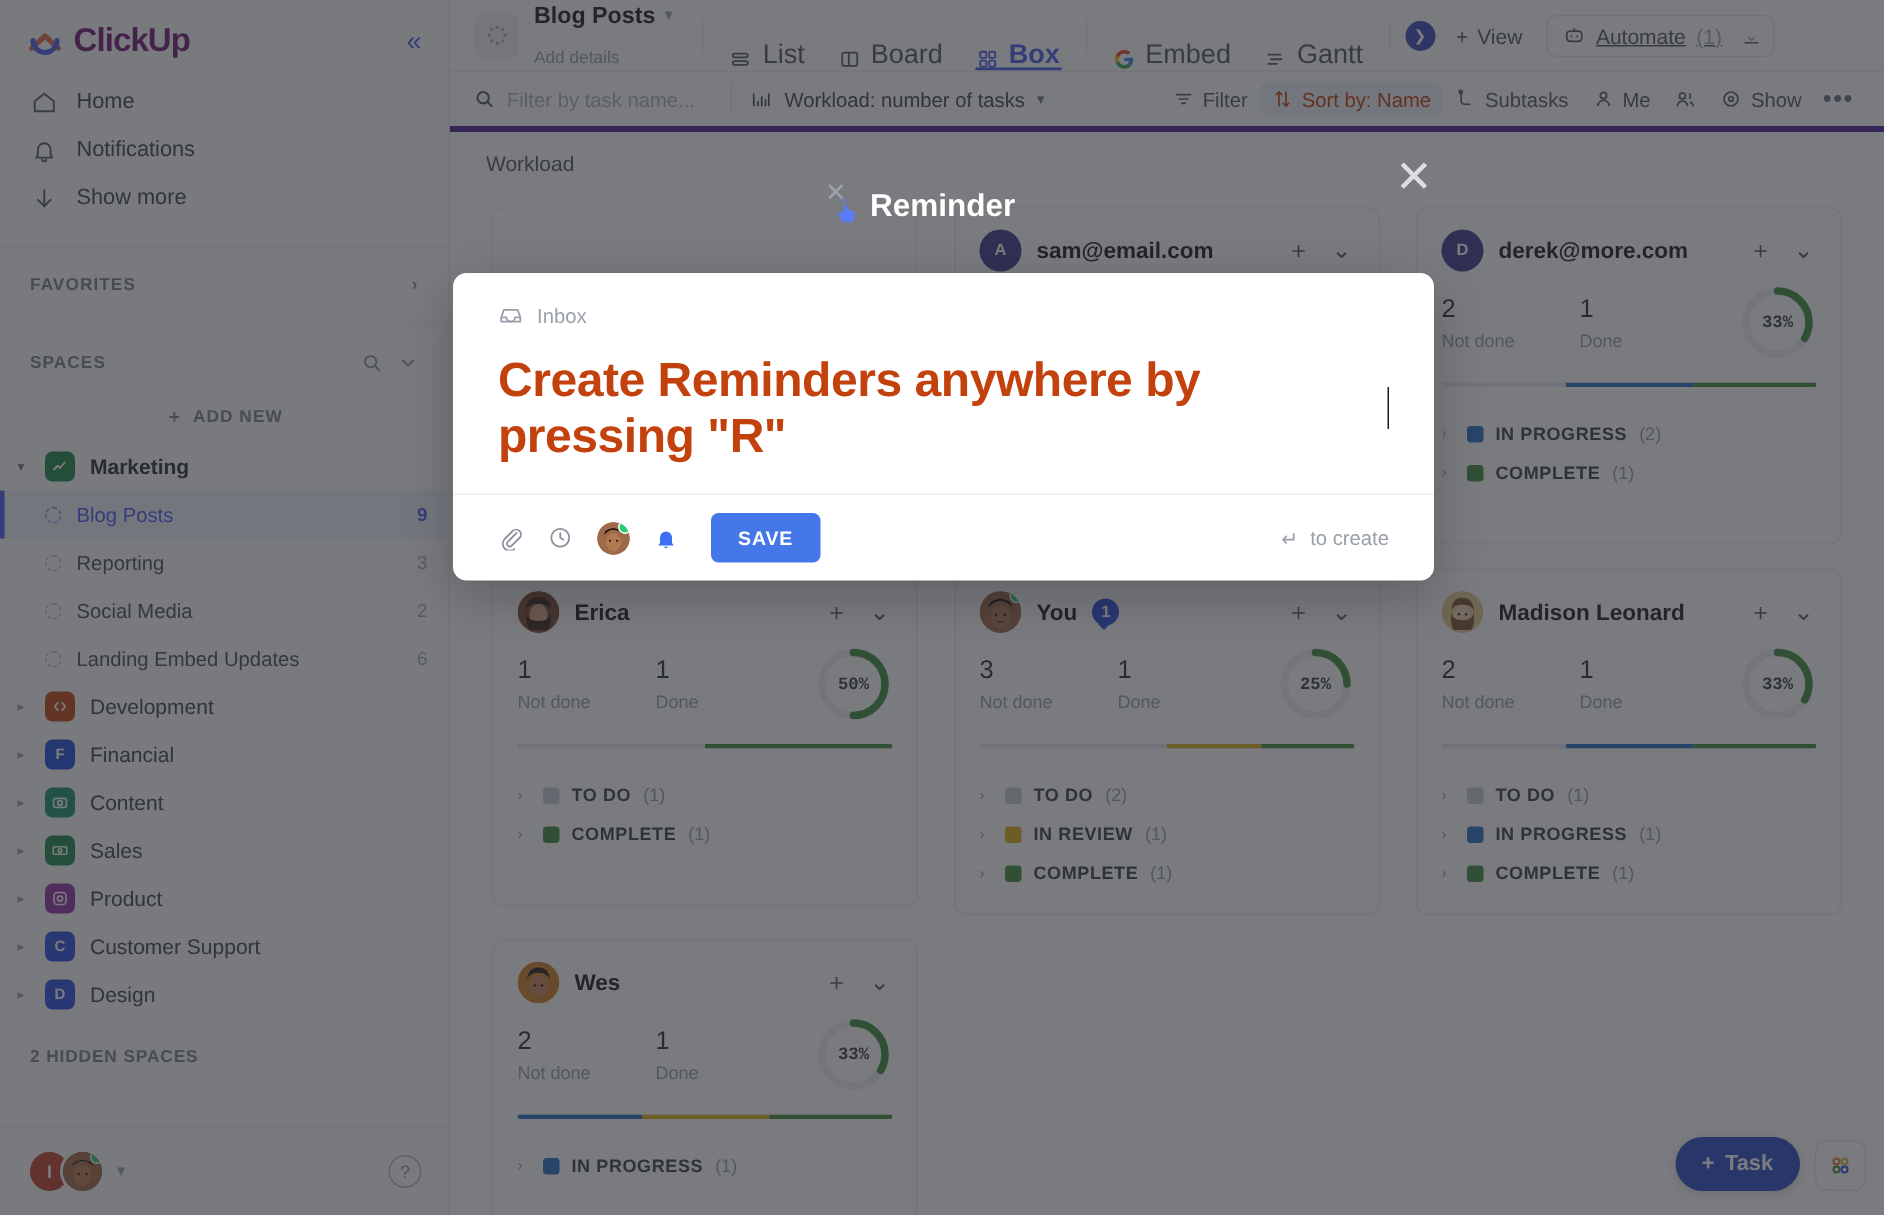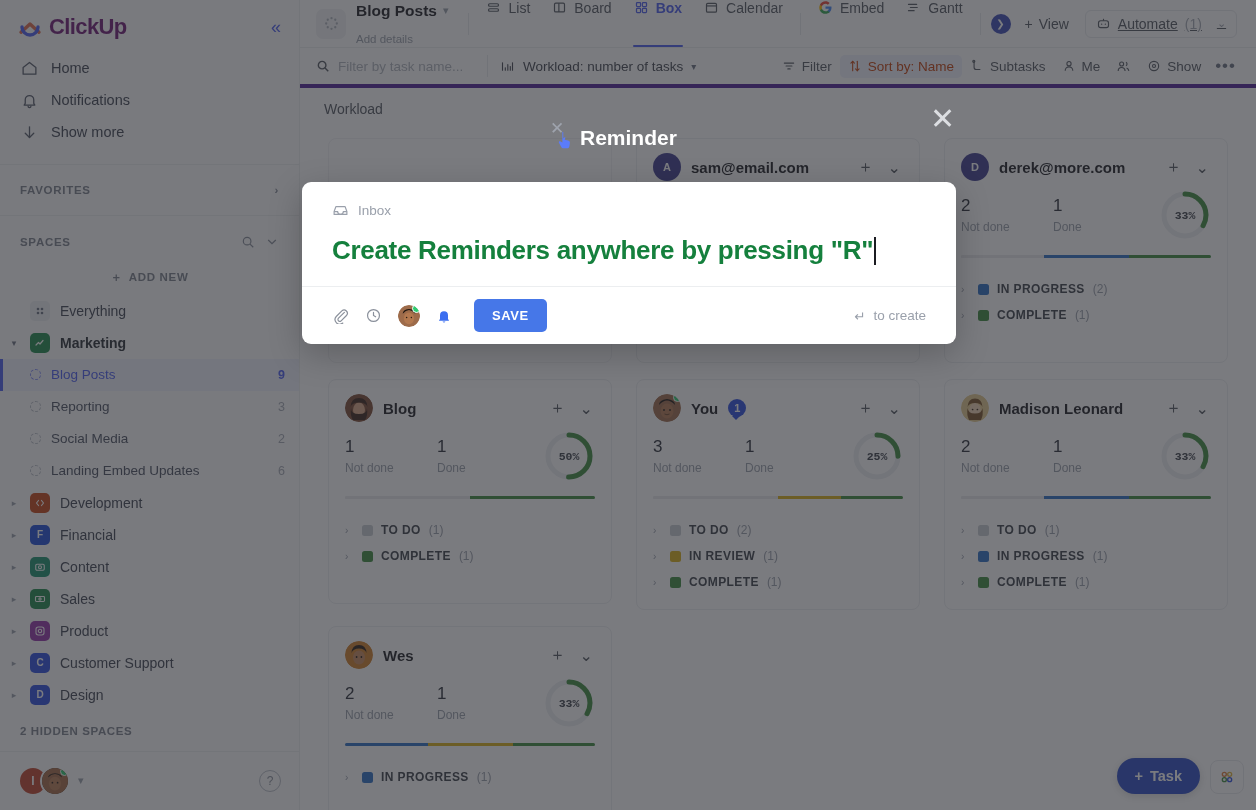--- a/index.html
+++ b/index.html
@@ -124,23 +124,23 @@
   .doc-icon {
     width: 30px; height: 30px; border-radius: 7px; background: #f1f2f4;
     display: inline-flex; align-items: center; justify-content: center; flex: 0 0 30px;
   }
   .doc-title-wrap { margin-left: 10px; margin-right: 14px; }
   .doc-title { font-size: 15.5px; font-weight: 700; color: #1b1c21; display: flex; align-items: center; gap: 6px; line-height: 1.1; }
   .doc-sub { font-size: 11.5px; color: #9aa0ab; margin-top: 14px; }
   .vdiv { width: 1px; height: 22px; background: #e7e9ec; margin: 0 6px; flex: 0 0 1px; }
 
   .view-tab {
-    display: inline-flex; align-items: flex-start; gap: 7px;
+    display: inline-flex; align-items: flex-end; gap: 7px;
     padding: 0 11px; height: 47px; cursor: pointer;
-    font-size: 14px; color: #52575f; position: relative;
+    font-size: 18px; color: #52575f; position: relative;
   }
   .view-tab.active { color: #4a5cf0; font-weight: 700; }
   .view-tab.active::after {
     content: ""; position: absolute; left: 10px; right: 10px; bottom: 0; height: 2.5px;
     background: #4a5cf0; border-radius: 2px;
   }
   .arrow-pill {
     width: 20px; height: 20px; border-radius: 50%; background: #3b4ab5;
     display: inline-flex; align-items: center; justify-content: center;
     color: #fff; font-size: 10px; flex: 0 0 20px; cursor: pointer; margin: 0 4px;
@@ -273,21 +273,21 @@
 
   .modal {
     position: absolute; left: 302px; top: 182px; width: 654px;
     background: #fff; border-radius: 9px; z-index: 45;
     box-shadow: 0 10px 34px rgba(0,0,0,0.22);
     overflow: hidden;
   }
   .modal-body { padding: 20px 30px 20px 30px; }
   .modal-src { display: flex; align-items: center; gap: 9px; color: #9aa0ab; font-size: 13.5px; }
   .modal-title {
-    margin-top: 16px; font-size: 26px; font-weight: 700; color: #15803d;
+    margin-top: 16px; font-size: 32px; font-weight: 700; color: #c2410c;
     letter-spacing: -0.3px; display: flex; align-items: center;
   }
   .caret-bar {
     display: inline-block; width: 1.5px; height: 28px; background: #1b1c21; margin-left: 1px;
   }
   .modal-foot {
     border-top: 1px solid #eceef0; padding: 12px 30px;
     display: flex; align-items: center; gap: 16px;
   }
   .mf-ico { color: #8b919c; font-size: 17px; cursor: pointer; display: inline-flex; align-items: center; }
@@ -378,32 +378,20 @@
       </span>
     </div>
 
     <div class="add-new">
       <span>＋</span>
       <span>ADD NEW</span>
     </div>
 
     <div class="space-list">
 
-      <div class="space-row">
-        <span class="caret"></span>
-        <span class="sp-ico" style="background:#eceef1;color:#6b7280;">
-          <svg width="12" height="12" viewBox="0 0 24 24" fill="currentColor">
-              <circle cx="8" cy="8" r="2.6"></circle>
-              <circle cx="16" cy="8" r="2.6"></circle>
-              <circle cx="8" cy="16" r="2.6"></circle>
-              <circle cx="16" cy="16" r="2.6"></circle>
-            </svg>
-        </span>
-        <span class="sp-name">Everything</span>
-      </div>
 
       <div class="space-row">
         <span class="caret down">▾</span>
         <span class="sp-ico" style="background:#1e8a4a;">
           <svg width="12" height="12" viewBox="0 0 24 24" fill="none" stroke="#fff" stroke-width="2.4" stroke-linecap="round" stroke-linejoin="round">
               <path d="M4 16l5-5 3 3 6-7"></path>
             </svg>
         </span>
         <span class="sp-name bold">Marketing</span>
       </div>
@@ -560,29 +548,20 @@
         <span>
           <svg width="15" height="15" viewBox="0 0 24 24" fill="none" stroke="currentColor" stroke-width="2">
               <rect x="4" y="4" width="6.5" height="6.5" rx="1.3"></rect>
               <rect x="13.5" y="4" width="6.5" height="6.5" rx="1.3"></rect>
               <rect x="4" y="13.5" width="6.5" height="6.5" rx="1.3"></rect>
               <rect x="13.5" y="13.5" width="6.5" height="6.5" rx="1.3"></rect>
             </svg>
         </span>
         <span>Box</span>
       </div>
-      <div class="view-tab">
-        <span>
-          <svg width="15" height="15" viewBox="0 0 24 24" fill="none" stroke="currentColor" stroke-width="1.9">
-              <rect x="4" y="5.5" width="16" height="14" rx="2"></rect>
-              <path d="M4 9.5h16"></path>
-            </svg>
-        </span>
-        <span>Calendar</span>
-      </div>
 
       <span class="vdiv"></span>
 
       <div class="view-tab">
         <span>
           <svg width="15" height="15" viewBox="0 0 24 24">
             <path d="M21.6 12.2c0-.7-.06-1.3-.18-1.9H12v3.6h5.4a4.6 4.6 0 0 1-2 3v2.5h3.2c1.9-1.7 3-4.3 3-7.2z" fill="#4285F4"></path>
             <path d="M12 22c2.7 0 5-.9 6.6-2.4l-3.2-2.5c-.9.6-2 1-3.4 1-2.6 0-4.8-1.8-5.6-4.1H3.1v2.6A10 10 0 0 0 12 22z" fill="#34A853"></path>
             <path d="M6.4 14c-.2-.6-.3-1.3-.3-2s.1-1.4.3-2V7.4H3.1A10 10 0 0 0 2 12c0 1.6.4 3.2 1.1 4.6L6.4 14z" fill="#FBBC05"></path>
             <path d="M12 5.9c1.5 0 2.8.5 3.8 1.5l2.8-2.8C16.9 2.9 14.7 2 12 2 8.1 2 4.7 4.2 3.1 7.4L6.4 10c.8-2.3 3-4.1 5.6-4.1z" fill="#EA4335"></path>
@@ -815,21 +794,21 @@
           <div class="card">
             <div class="card-head">
               <span class="card-av">
                 <svg width="28" height="28" viewBox="0 0 28 28">
                   <circle cx="14" cy="14" r="14" fill="#7d4a33"></circle>
                   <ellipse cx="14" cy="16" rx="6" ry="7.5" fill="#d9a783"></ellipse>
                   <path d="M5.5 13 Q6 4 14 4 Q22 4 22.5 13 Q21 8.5 14 8.5 Q7 8.5 5.5 13Z" fill="#3b2318"></path>
                   <path d="M6 14 Q5 22 8 26 L20 26 Q23 22 22 14 Q22 20 14 20 Q6 20 6 14Z" fill="#3b2318"></path>
                 </svg>
               </span>
-              <span class="card-name">Blog</span>
+              <span class="card-name">Erica</span>
               <span class="card-head-sp"></span>
               <span class="hd-act">＋</span>
               <span class="hd-act">⌄</span>
             </div>
             <div class="stats">
               <div class="stat">
                 <div class="stat-num">1</div>
                 <div class="stat-lbl">Not done</div>
               </div>
               <div class="stat">

